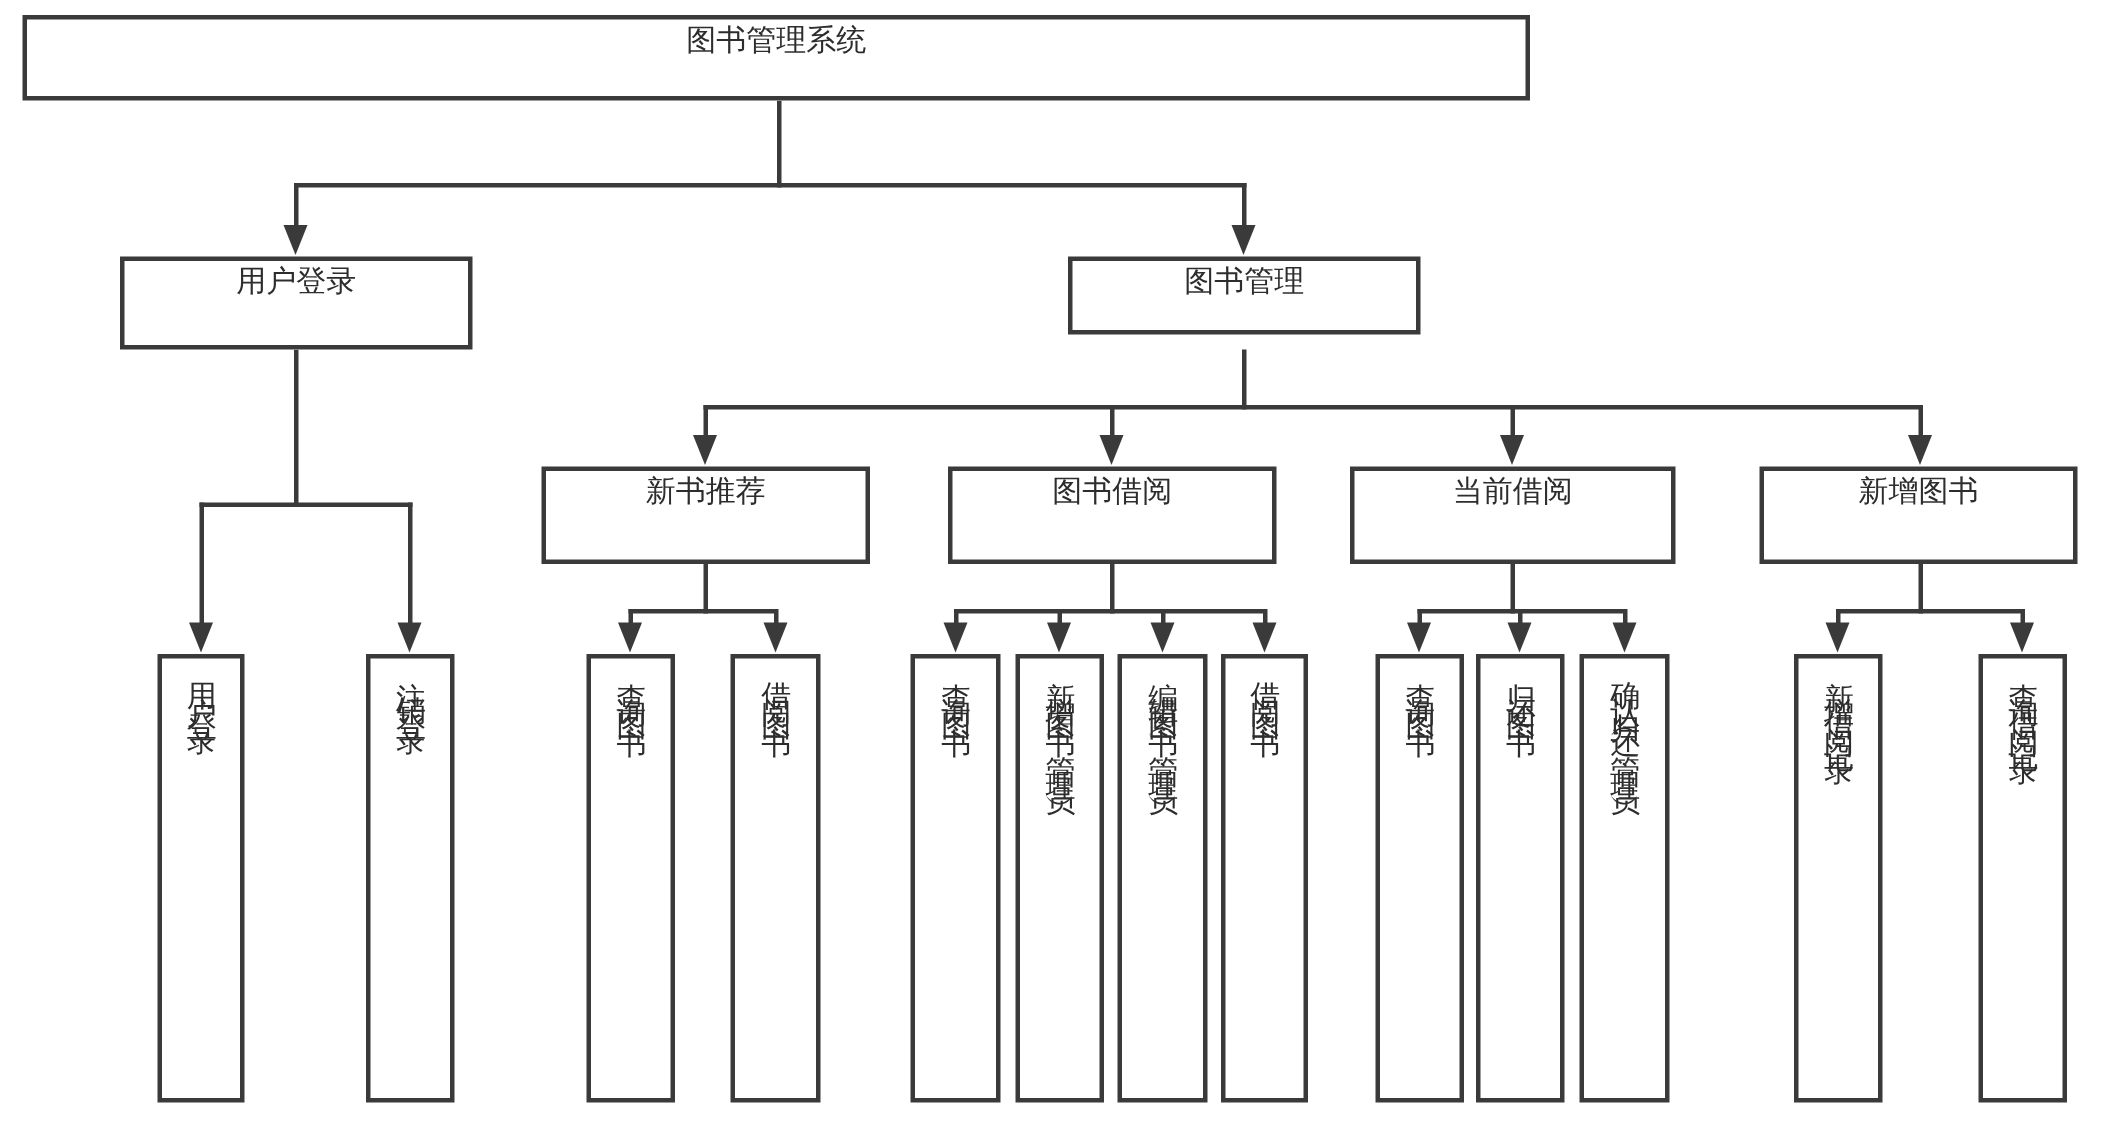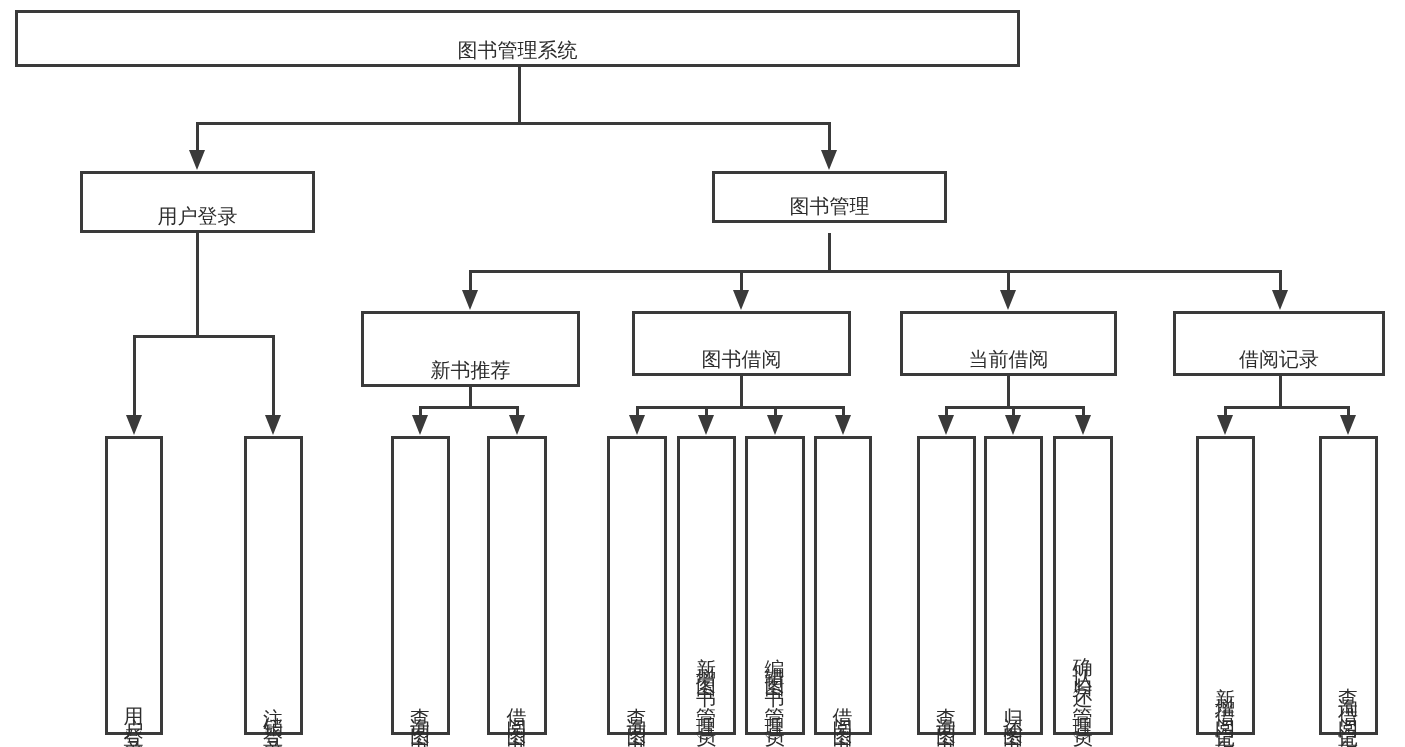--- a/index.html
+++ b/index.html
@@ -4,21 +4,21 @@
 <style>
   html,body { margin:0; padding:0; background:#ffffff; }
   .stage {
     position:relative; width:1405px; height:747px;
     background:#ffffff; overflow:hidden;
     font-family:"Liberation Sans","DejaVu Sans",sans-serif;
   }
   .box {
     position:absolute; box-sizing:border-box;
     border:3px solid #3a3a3a; background:#ffffff;
-    display:flex; align-items:flex-end; justify-content:center;
+    display:flex; align-items:flex-start; justify-content:center;
     color:#2d2d2d; font-size:20px; z-index:2;
   }
   .box .lbl { white-space:nowrap; }
   .box.v .lbl {
     writing-mode:vertical-rl; text-orientation:mixed;
     letter-spacing:10px; line-height:1; white-space:normal;
   }
   .vline,.hline { position:absolute; background:#3a3a3a; z-index:1; }
   .arrow {
     position:absolute; width:0; height:0; z-index:1;
@@ -40,31 +40,31 @@
     <span class="lbl">图书管理系统</span>
   </div>
 
   <div class="box" style="left:80px;top:171px;width:235px;height:62px">
     <span class="lbl">用户登录</span>
   </div>
   <div class="box" style="left:712px;top:171px;width:235px;height:52px">
     <span class="lbl">图书管理</span>
   </div>
 
-  <div class="box" style="left:361px;top:311px;width:219px;height:76px">
+  <div class="box" style="left:361px;top:311px;width:219px;height:65px">
     <span class="lbl">新书推荐</span>
   </div>
   <div class="box" style="left:900px;top:311px;width:217px;height:65px">
     <span class="lbl">当前借阅</span>
   </div>
   <div class="box" style="left:632px;top:311px;width:219px;height:65px">
     <span class="lbl">图书借阅</span>
   </div>
   <div class="box" style="left:1173px;top:311px;width:212px;height:65px">
-    <span class="lbl">借阅记录</span>
+    <span class="lbl">新增图书</span>
   </div>
 
   <div class="box v" style="left:105px;top:436px;width:58px;height:299px">
     <span class="lbl">用户登录</span>
   </div>
   <div class="box v" style="left:244px;top:436px;width:59px;height:299px">
     <span class="lbl">注销登录</span>
   </div>
 
   <div class="box v" style="left:391px;top:436px;width:59px;height:299px">

